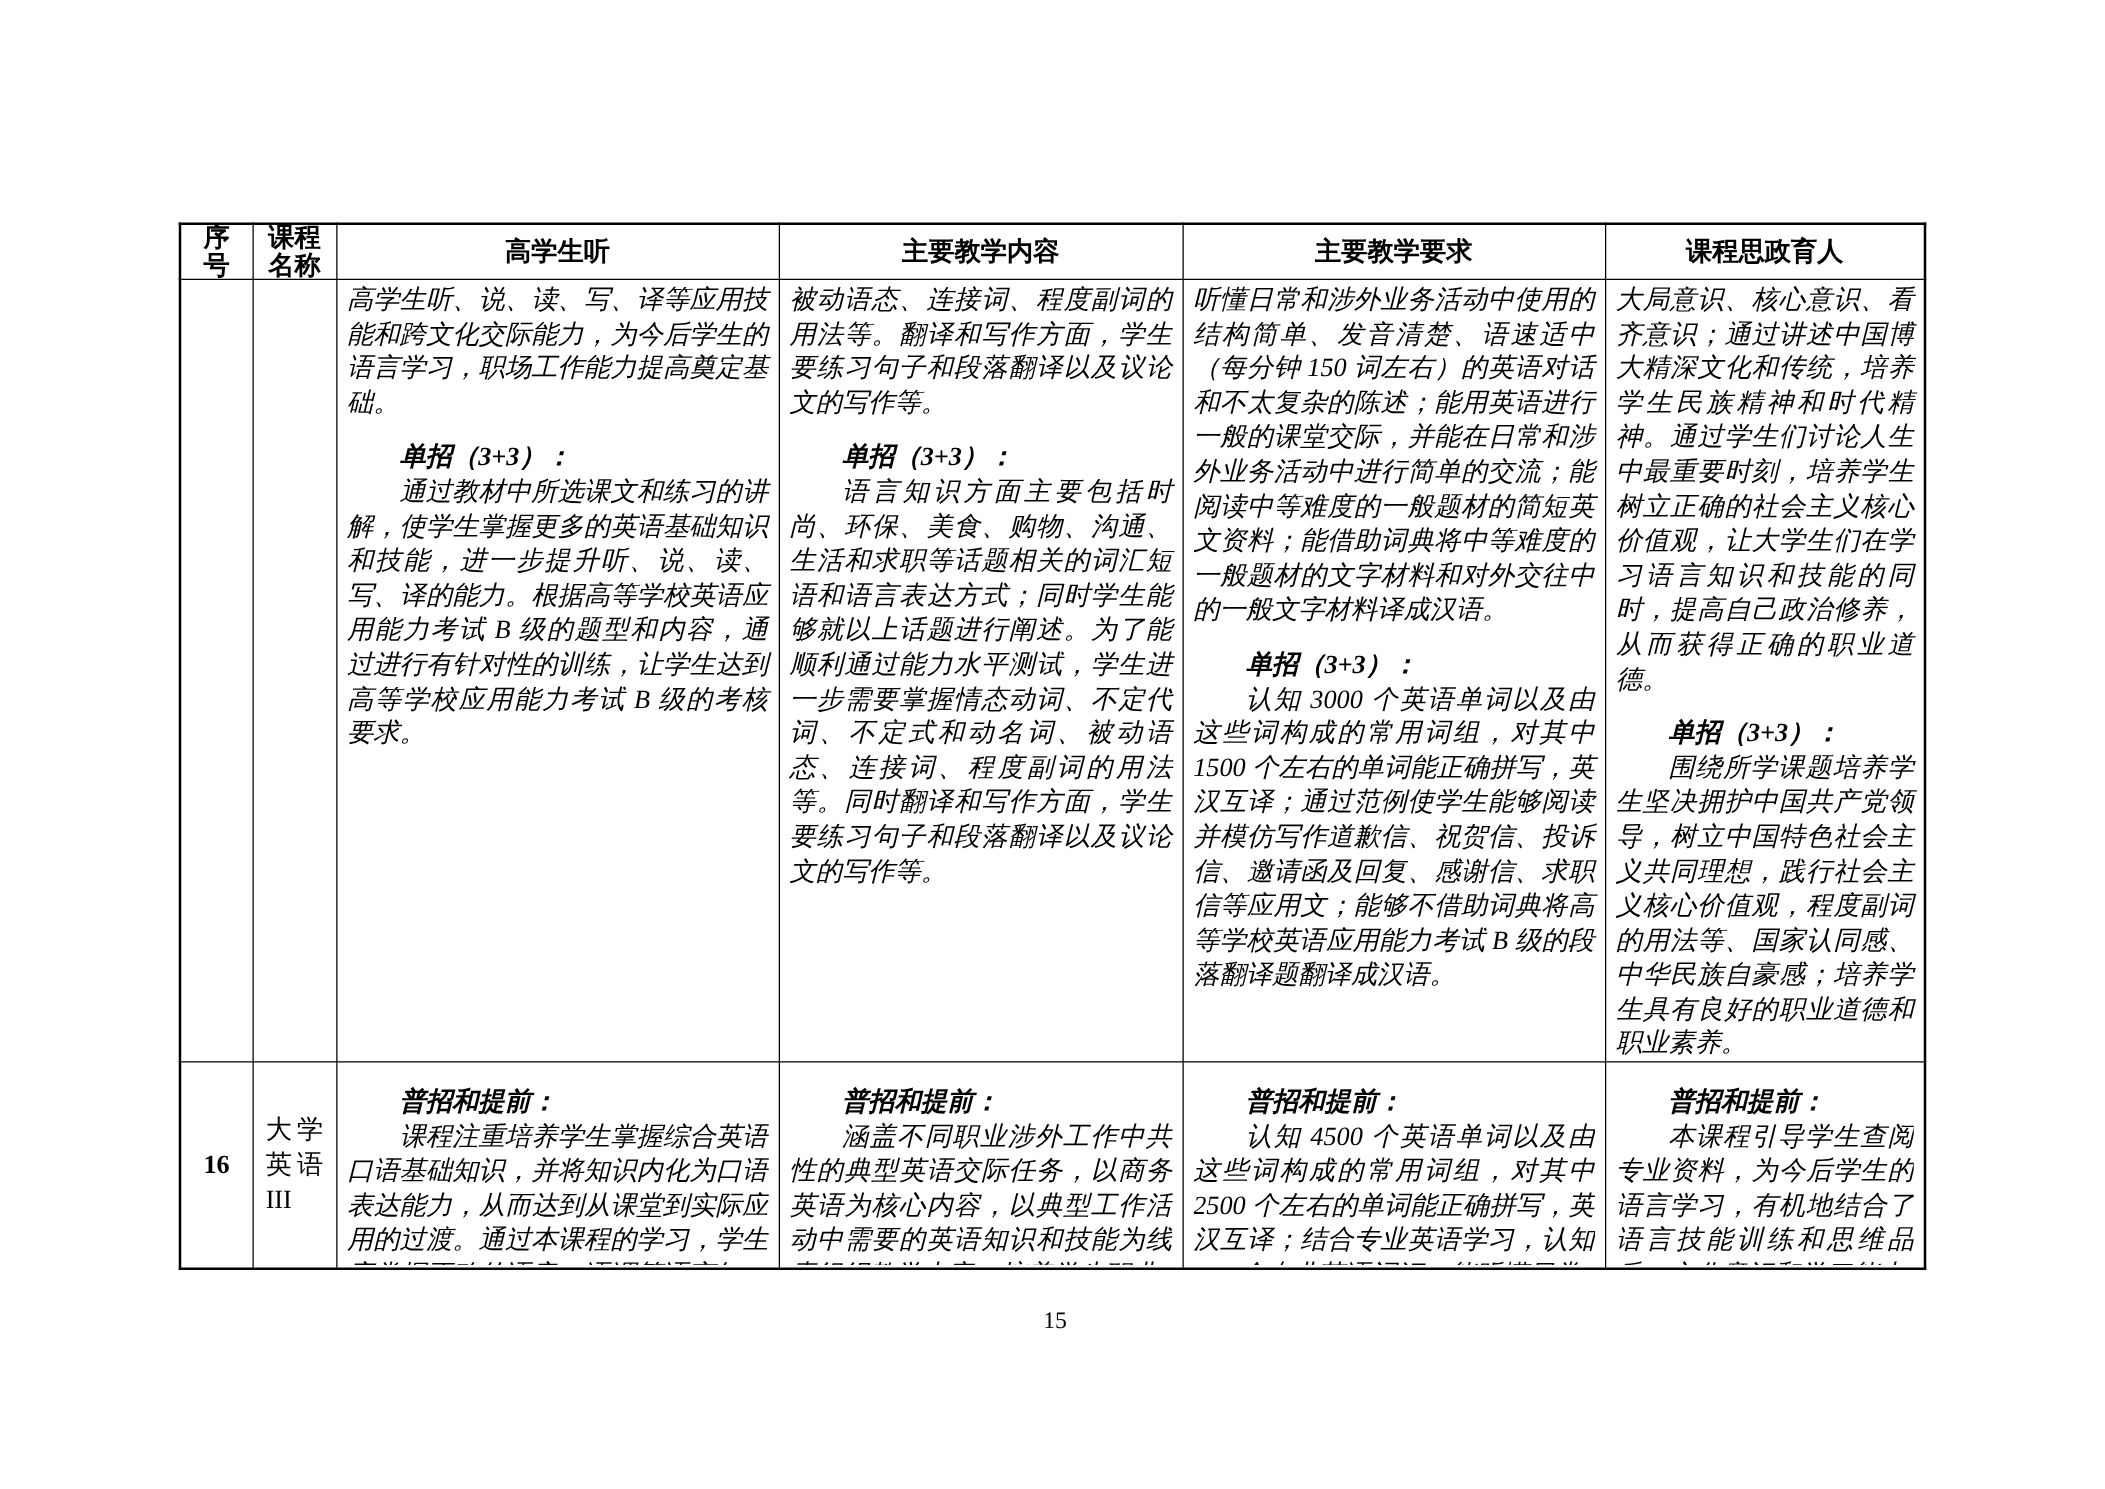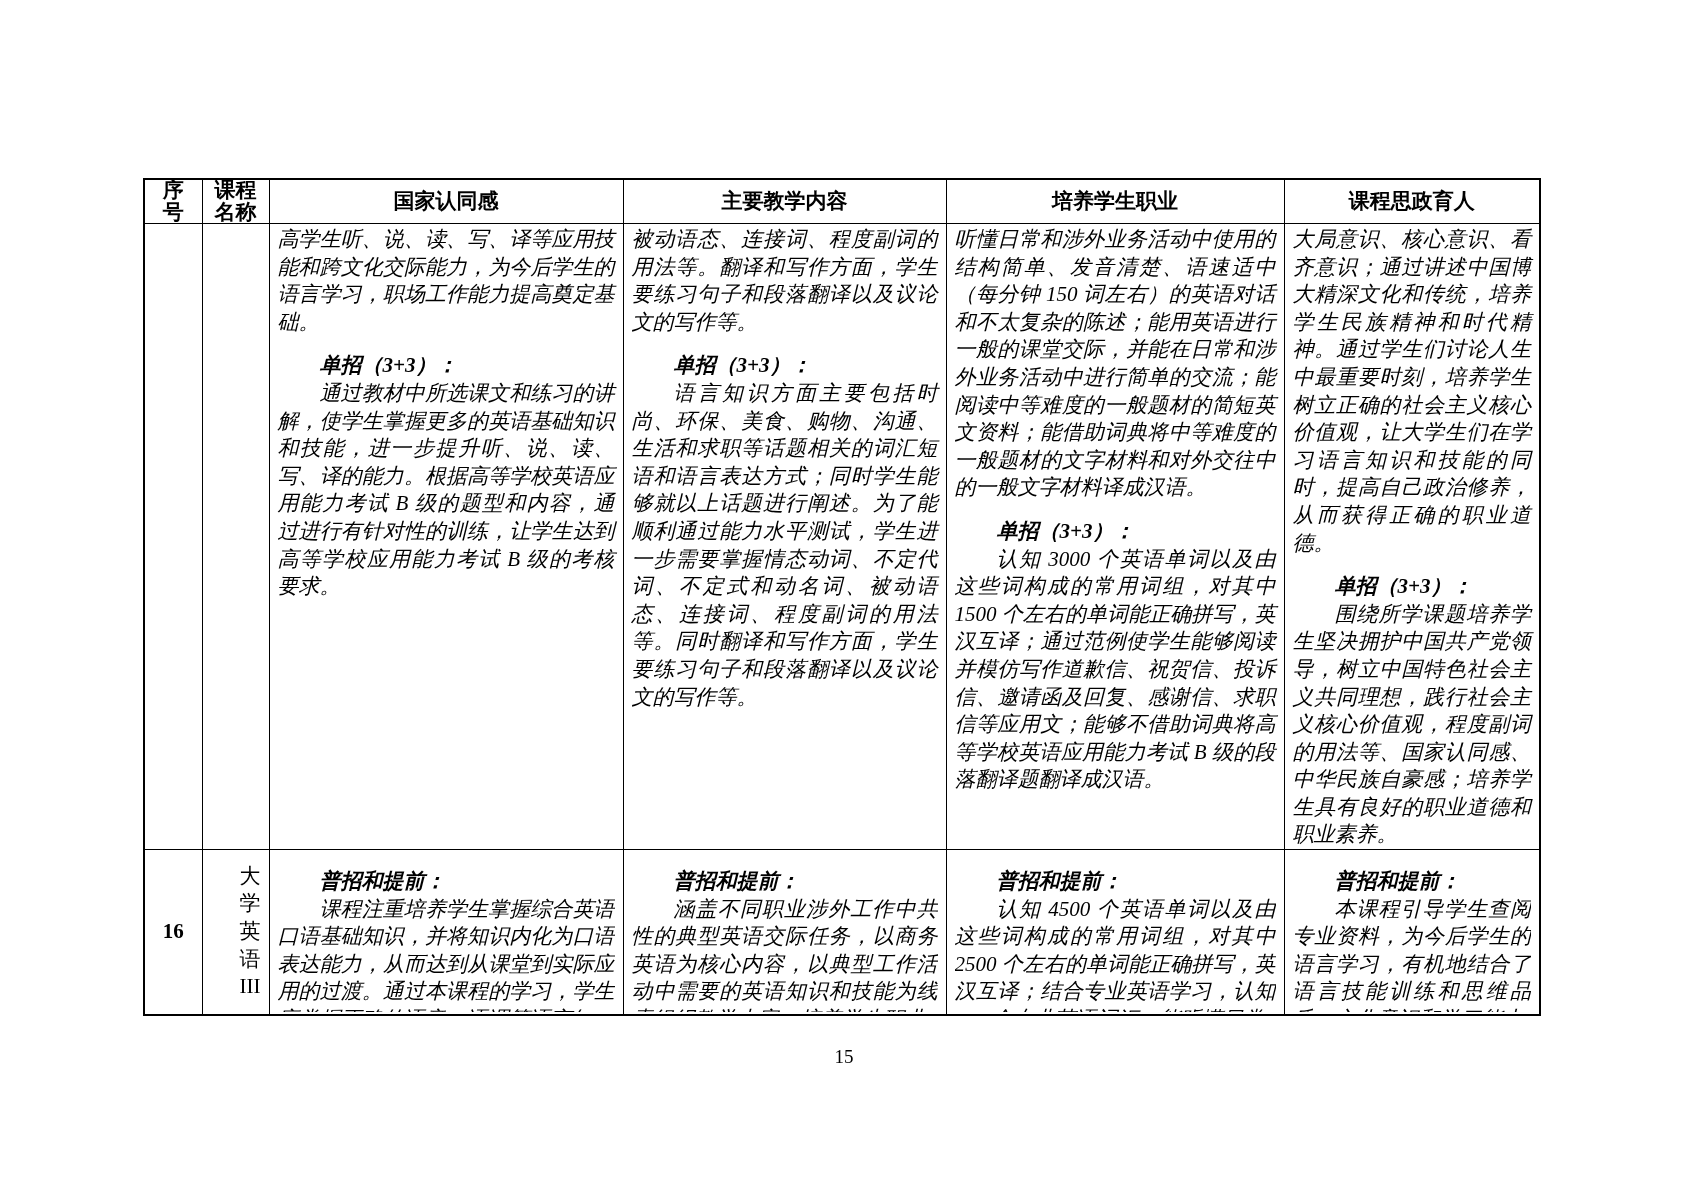--- a/index.html
+++ b/index.html
@@ -49,21 +49,20 @@
   tr.row-16 { height: 165px; }
   tr.row-16 .cell-inner { height: 160px; overflow: hidden; }
   .blk { margin: 0; }
   .blk.p { text-indent: 0; }
   .blk.p-indent { text-indent: 2em; }
   .blk.label { text-indent: 2em; font-weight: bold; margin-top: 16px; }
   .blk.name {
     text-align: justify;
     text-align-last: justify;
     line-height: 27.6px;
-    margin-left: 27px;
   }
   .seq-num {
     font-weight: bold;
     text-align: right;
     text-align-last: center;
     font-size: 21px;
   }
   .page-number {
     position: absolute;
     top: 1046px;
@@ -83,23 +82,23 @@
     <col style="width:323px">
     <col style="width:338px">
     <col style="width:256px">
   </colgroup>
   <tbody>
       <tr>
     <th>序
 号</th>
     <th>课程
 名称</th>
-    <th>国家认同感</th>
+    <th>高学生听</th>
     <th>主要教学内容</th>
-    <th>培养学生职业</th>
+    <th>主要教学要求</th>
     <th>课程思政育人</th>
   </tr>
   <tr>
     <td class="center-cell">
           <div class="seq-num"></div>
         </td>
     <td class="center-cell">
           <div></div>
         </td>
     <td class="cell">

